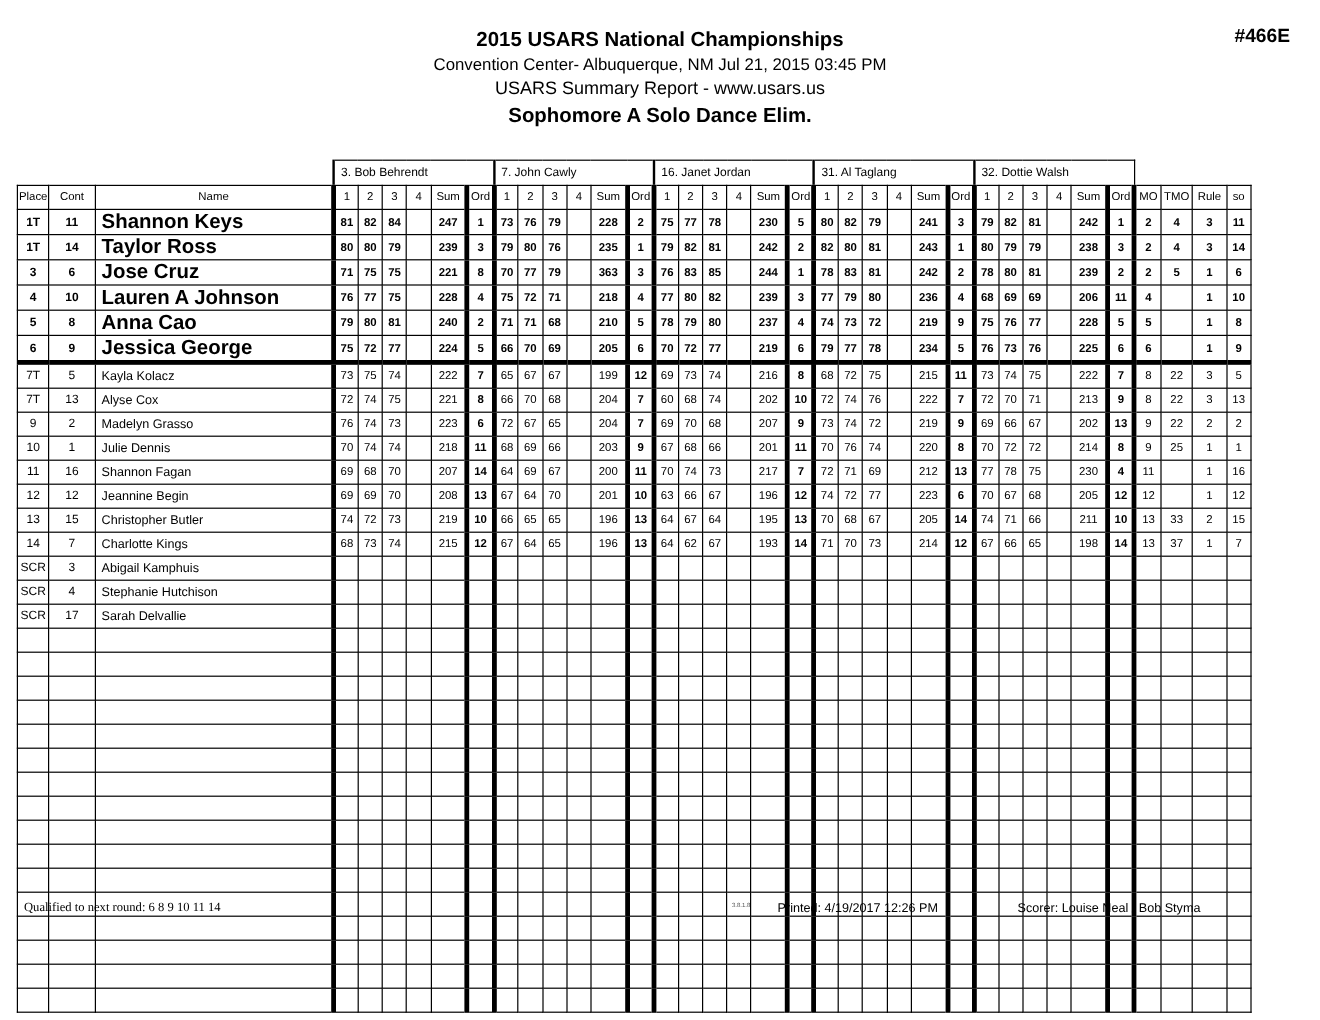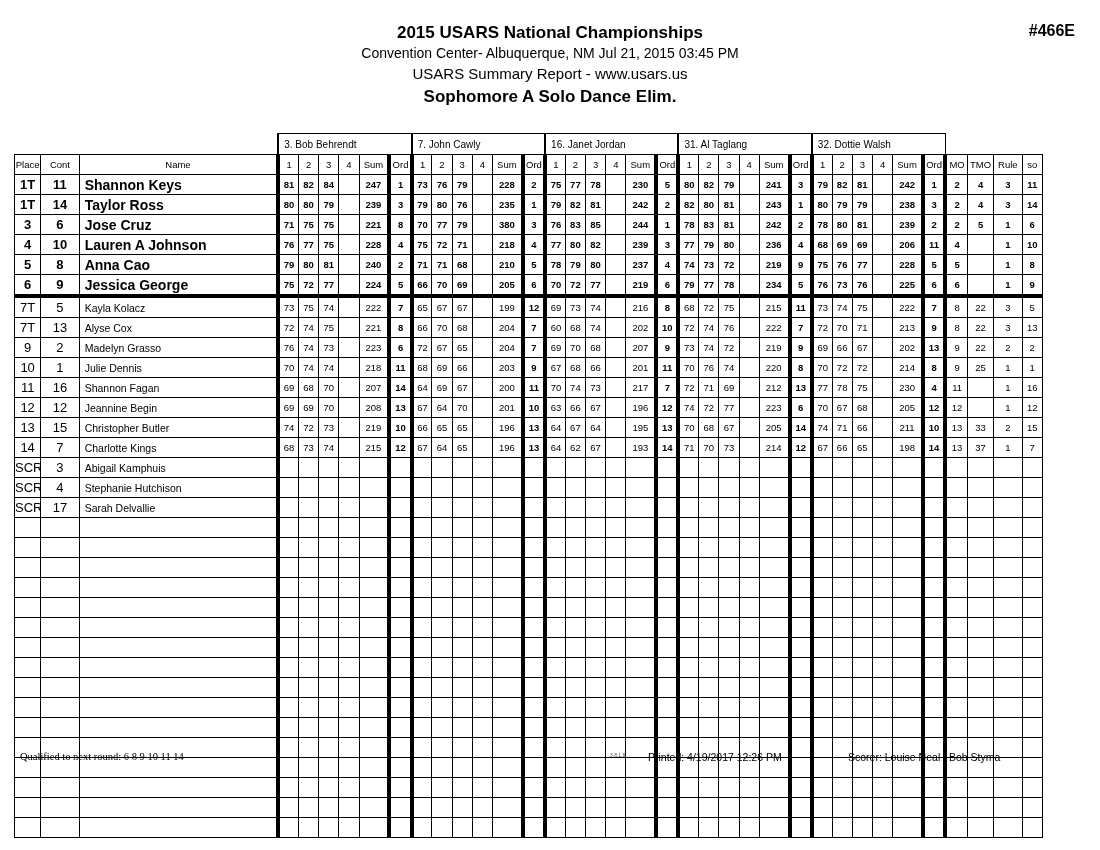--- a/index.html
+++ b/index.html
@@ -108,25 +108,25 @@
     font-size: 9.5px;
   }
   td.h-name { text-align: left; padding-left: 5px; }
 
   
   .sep-left { border-left: 4px solid #000 !important; }
   .ord-cell { border-left: 4px solid #000 !important; border-right: 4px solid #000 !important; }
 
   tr.data-row td { height: 19px; }
   tr.data-row td.c-place,
-  tr.data-row td.c-cont { font-size: 13px; }
+  tr.data-row td.c-cont { font-size: 10px; }
   tr.data-row td.c-name { text-align: left; padding-left: 5px; font-size: 10.5px; }
 
   tr.qualified td { font-weight: bold; }
-  tr.qualified td.c-name { font-size: 14px; }
+  tr.qualified td.c-name { font-size: 17px; }
   tr.data-row td.c-ord { font-weight: bold; }
 
   tr.cut-line td { border-bottom: 4px solid #000 !important; }
 
   tr.blank-row td { height: 19px; }
   tr.blank-row td.b-place, tr.blank-row td.b-cont, tr.blank-row td.b-name { }
 
   
   #footer {
     position: absolute;
@@ -357,21 +357,21 @@
           <td class="c-score sep-left">71</td>
           <td class="c-score">75</td>
           <td class="c-score">75</td>
           <td class="c-score"></td>
           <td class="c-sum">221</td>
           <td class="c-ord ord-cell">8</td>
           <td class="c-score sep-left">70</td>
           <td class="c-score">77</td>
           <td class="c-score">79</td>
           <td class="c-score"></td>
-          <td class="c-sum">380</td>
+          <td class="c-sum">363</td>
           <td class="c-ord ord-cell">3</td>
           <td class="c-score sep-left">76</td>
           <td class="c-score">83</td>
           <td class="c-score">85</td>
           <td class="c-score"></td>
           <td class="c-sum">244</td>
           <td class="c-ord ord-cell">1</td>
           <td class="c-score sep-left">78</td>
           <td class="c-score">83</td>
           <td class="c-score">81</td>

